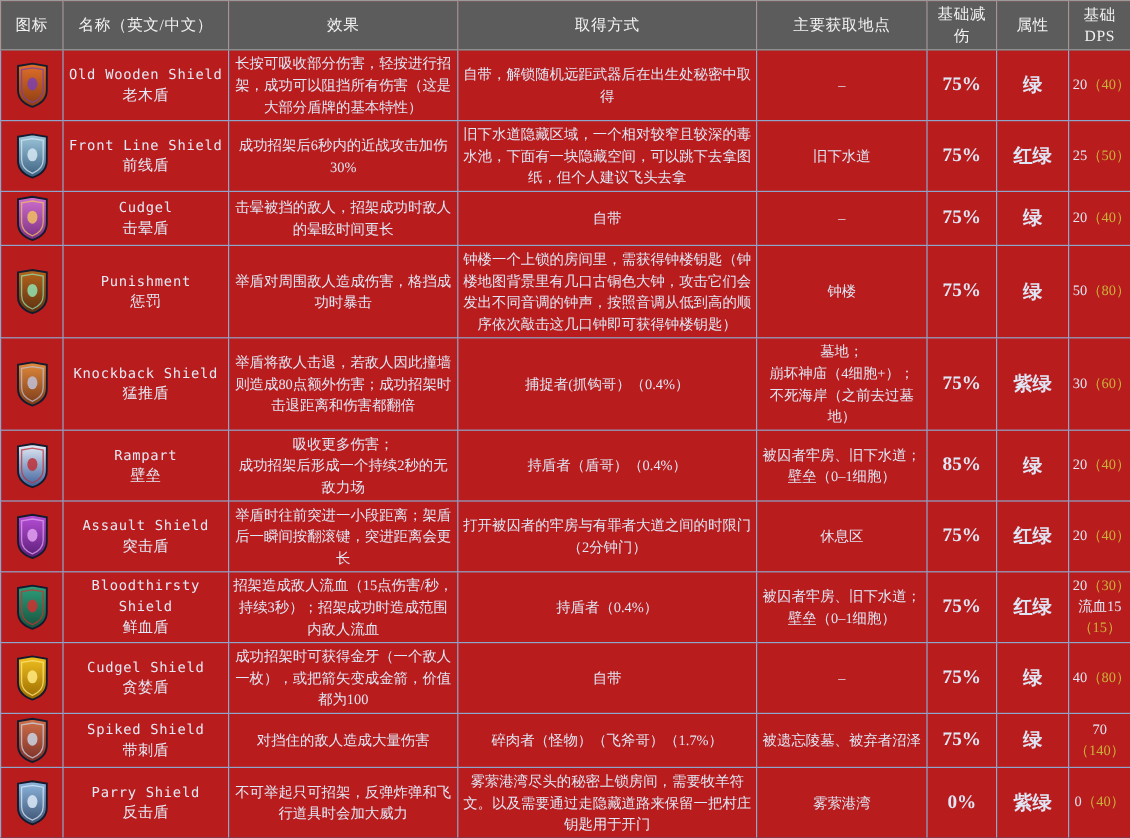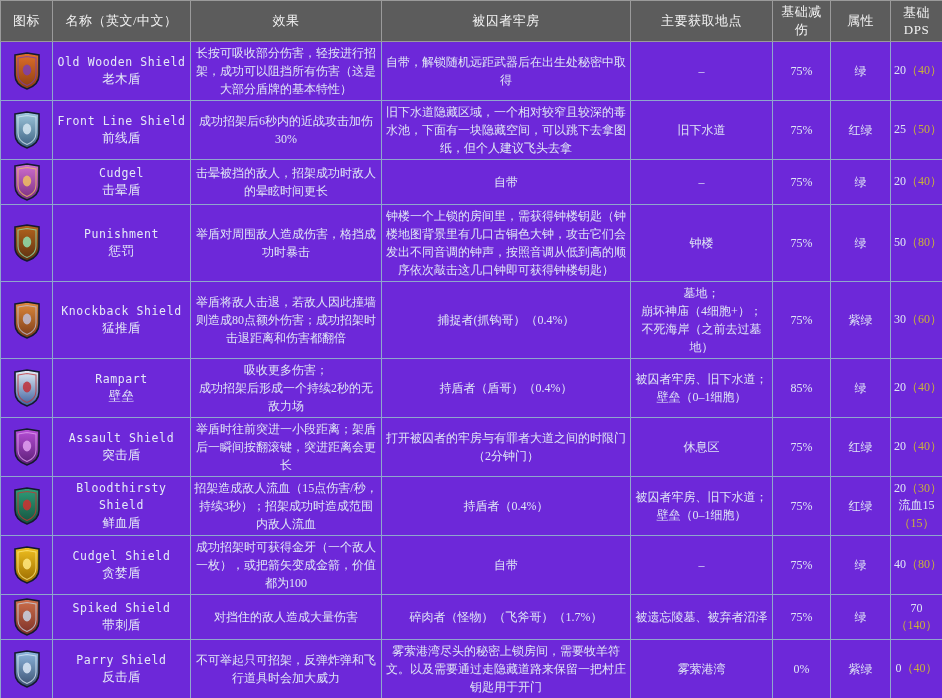--- a/index.html
+++ b/index.html
@@ -11,21 +11,21 @@
     width: 942px;
     height: 698px;
     overflow: hidden;
     font-family: "Liberation Serif", "DejaVu Serif", serif;
   }
 
   table.shield-table {
     width: 942px;
     border-collapse: collapse;
     table-layout: fixed;
-    background: #6d28d9;
+    background: #b91c1c;
   }
 
   table.shield-table th,
   table.shield-table td {
     border: 1px solid #8fa6cc;
     vertical-align: middle;
     text-align: center;
     color: #dfe6f5;
     padding: 2px 3px;
     box-sizing: border-box;
@@ -80,22 +80,23 @@
   td.cell-loc {
     font-size: 12px;
     line-height: 1.5;
     color: #e1e8f6;
   }
   td.cell-effect { text-align: center; }
   td.cell-obtain { text-align: center; }
   td.cell-loc    { text-align: center; }
 
   td.cell-dr, td.cell-attr {
-    font-size: 12px;
+    font-size: 16px;
     color: #e1e8f6;
+    font-weight: bold;
   }
   td.cell-dps {
     font-size: 12px;
     line-height: 1.45;
     color: #e1e8f6;
     padding-left: 4px;
     padding-right: 4px;
   }
   .dps-upg { color: #c9b23a; }
   .dps-line { display: block; white-space: nowrap; }
@@ -112,21 +113,21 @@
     <col class="c-loc">
       <col class="c-dr">
       <col class="c-attr">
       <col class="c-dps">
   </colgroup>
   <thead>
     <tr>
       <th>图标</th>
       <th>名称（英文/中文）</th>
       <th>效果</th>
-      <th>被囚者牢房</th>
+      <th>取得方式</th>
       <th>主要获取地点</th>
       <th>基础减伤</th>
       <th>属性</th>
       <th>基础DPS</th>
     </tr>
   </thead>
   <tbody id="table-body">
       <tr>
         <td class="cell-icon">
           <div class="icon-wrap">

